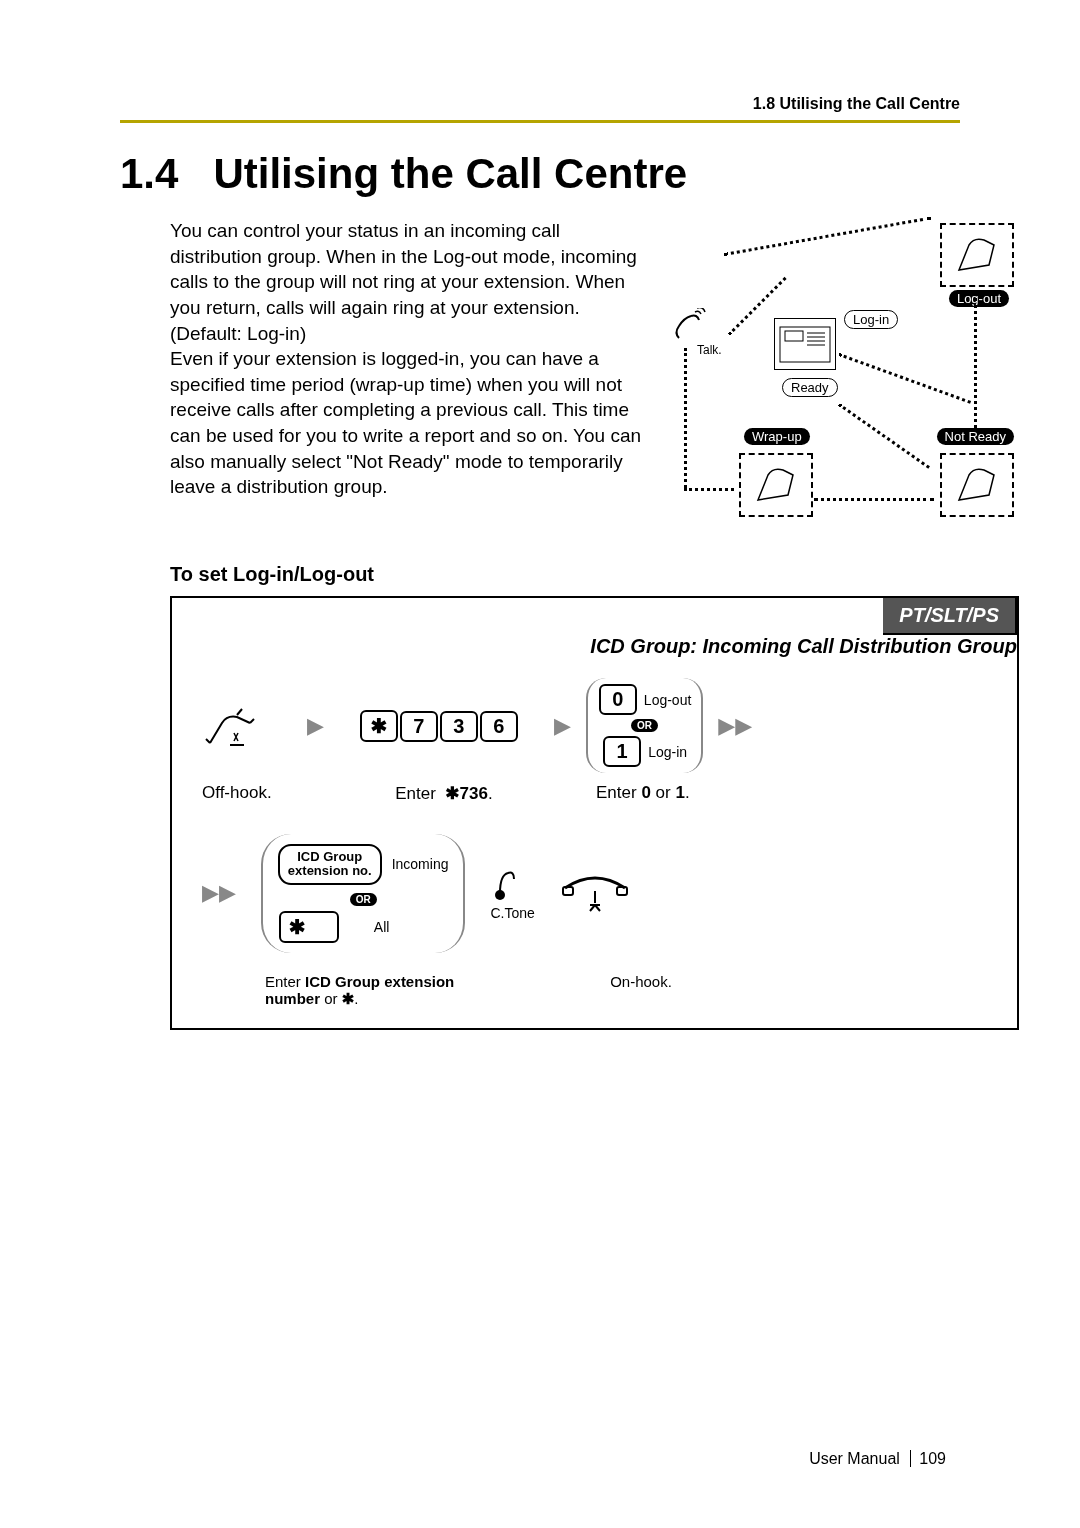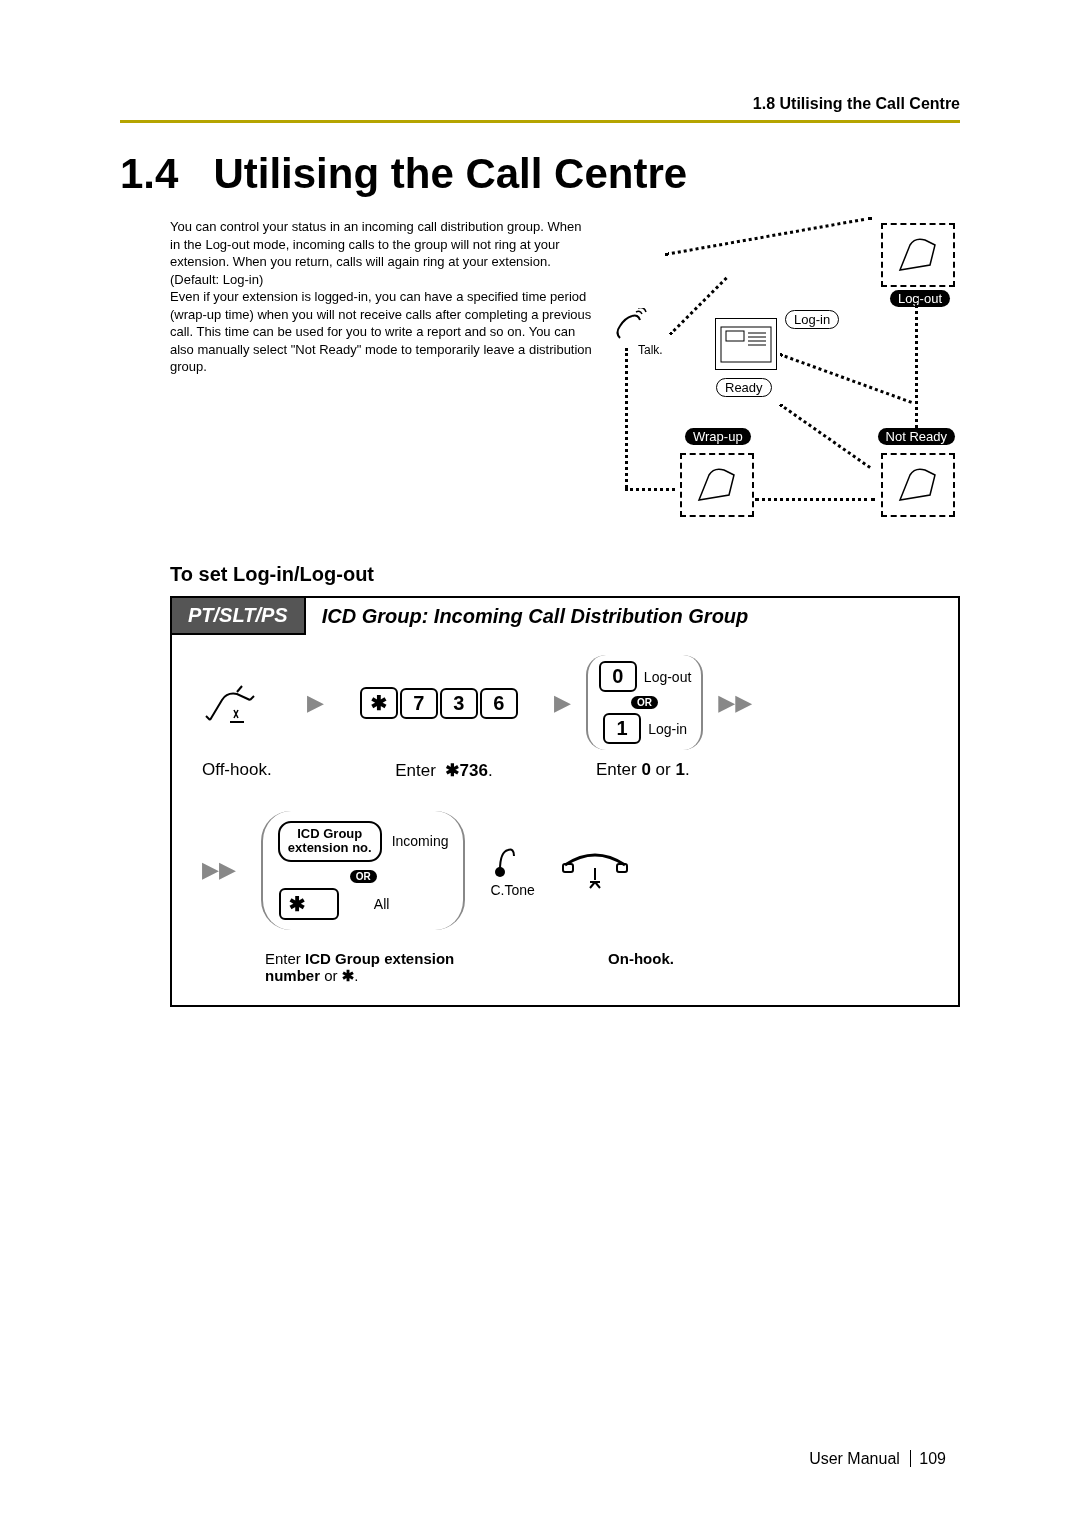--- a/index.html
+++ b/index.html
@@ -7,21 +7,21 @@
     padding: 0;
     font-family: Arial, Helvetica, sans-serif;
     background: #fff;
     width: 1080px;
   }
   .page {
     width: 1080px;
     height: 1528px;
     position: relative;
     box-sizing: border-box;
-    padding: 90px 120px 60px 120px;
+    padding: 90px 61px 60px 120px;
   }
   .running-head {
     position: absolute;
     top: 95px;
     right: 120px;
     font-size: 16px;
     font-weight: bold;
   }
   .rule {
     position: absolute;
@@ -42,21 +42,21 @@
     font-weight: bold;
     line-height: 1.25;
   }
   .two-col {
     display: flex;
     gap: 18px;
     align-items: flex-start;
   }
   .body-text {
     flex: 1;
-    font-size: 13px;
+    font-size: 19px;
     line-height: 1.35;
     margin-left: 50px;
   }
   .state-diagram {
     width: 350px;
     height: 310px;
     position: relative;
     flex: none;
   }
   .phone-icon {
@@ -99,21 +99,22 @@
     margin: 35px 0 10px 50px;
   }
   .proc-box {
     border: 2px solid #000;
     margin-left: 50px;
     position: relative;
     padding-bottom: 20px;
   }
   .proc-head-row {
     display: flex;
-    align-items: center;
+    align-items: flex-end;
+    flex-direction: column;
   }
   .pt-tab {
     background: #555;
     color: #fff;
     font-style: italic;
     font-weight: bold;
     font-size: 20px;
     padding: 6px 16px;
     border: 2px solid #000;
     border-top: none;
@@ -238,21 +239,21 @@
             <rect x="10" y="12" width="18" height="10" stroke="#000" fill="none"></rect>
             <g stroke="#000">
               <line x1="32" y1="14" x2="50" y2="14"></line>
               <line x1="32" y1="18" x2="50" y2="18"></line>
               <line x1="32" y1="22" x2="50" y2="22"></line>
               <line x1="32" y1="26" x2="50" y2="26"></line>
             </g>
           </svg>
       </div>
       <div class="label-pill pill-light" style="left:175px; top:92px;">Log-in</div>
-      <div class="label-pill pill-light" style="left:106px; top:160px;">Ready</div>
+      <div class="label-pill pill-light" style="left:113px; top:160px;">Ready</div>
 
       <div class="label-pill pill-dark" style="left:75px; top:210px;">Wrap-up</div>
       <div class="phone-icon" style="left:70px; top:235px;">
         <svg width="46" height="40" viewBox="0 0 46 40">
             <path d="M5 35 L15 10 Q20 2 30 5 L40 10 L35 30 Z" stroke="#000" stroke-width="1.5" fill="none"></path>
           </svg>
       </div>
 
       <div class="label-pill pill-dark" style="right:5px; top:210px;">Not Ready</div>
       <div class="phone-icon" style="right:5px; top:235px;">
@@ -371,21 +372,21 @@
 
     <div style="display:flex; gap:23px; padding:20px 20px 0 30px; font-size:15px;">
       <div style="width:40px;"></div>
       <div style="width:220px;">
         <span>Enter</span>
         <b>ICD Group extension number</b>
         <span>or</span>
         <b>✱</b><span>.</span>
       </div>
       <div style="width:60px;"></div>
-      <div style="width:100px; text-align:center;font-weight:bold;">On-hook.</div>
+      <div style="width:100px; text-align:center;">On-hook.</div>
     </div>
   </div>
 
   <div class="footer">
     <span>User Manual</span>
     <span class="bar">109</span>
   </div>
 </div>
 
 </body></html>

